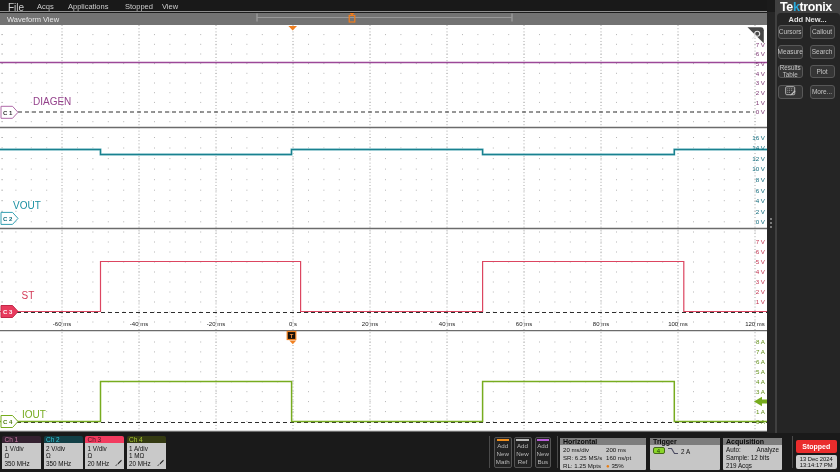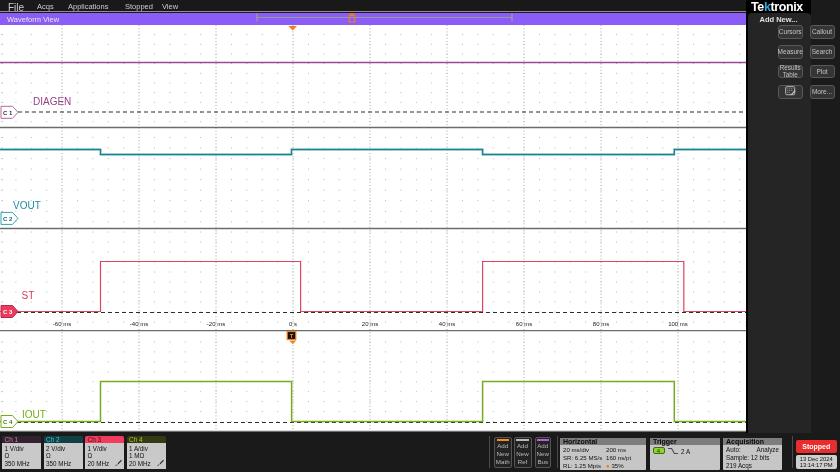--- a/index.html
+++ b/index.html
@@ -6,21 +6,21 @@
 </style></head><body>
 
 <div class="abs" style="left:0;top:0;width:767px;height:12px;background:#191919;border-bottom:1px solid #8f8f8f">
 <span class="abs" style="left:8px;top:2px;font-size:10px;color:#ccc">File</span>
 <span class="abs" style="left:37px;top:2px;font-size:7.5px;color:#ccc">Acqs</span>
 <span class="abs" style="left:68px;top:2px;font-size:7.5px;color:#ccc">Applications</span>
 <span class="abs" style="left:125px;top:2px;font-size:7.5px;color:#ccc">Stopped</span>
 <span class="abs" style="left:162px;top:2px;font-size:7.5px;color:#ccc">View</span>
 </div>
 
-<div class="abs" style="left:0;top:13px;width:767px;height:22px;background:#8b5cf6">
+<div class="abs" style="left:0;top:13px;width:767px;height:22px;background:#737373">
 <span class="abs" style="left:7px;top:1.5px;font-size:7.5px;color:#e8e8e8">Waveform View</span>
 <svg class="abs" style="left:250px;top:0" width="270" height="12" viewBox="0 0 270 12">
 <path d="M7,4.5 H262" stroke="#9a9a9a" stroke-width="1"></path>
 <path d="M7,0.5 V8.5 M262,0.5 V8.5" stroke="#9a9a9a" stroke-width="1.4"></path>
 <path d="M99,-0.5 h6 l-3,3 z" fill="#ef7d1e"></path>
 <rect x="99.2" y="2.5" width="5.6" height="6.5" fill="none" stroke="#ef7d1e" stroke-width="1.2"></rect>
 </svg>
 </div>
 
 <svg width="767" height="407" viewBox="0 0 767 407" style="position:absolute;left:0;top:25px;background:#fff" font-family="Liberation Sans, sans-serif">
@@ -110,21 +110,21 @@
     <circle cx="757.2" cy="8.8" r="2.5" stroke="#e8e8e8" stroke-width="1.1" fill="none"></circle>
     <path d="M755.5,10.6 L752.2,13.9" stroke="#e8e8e8" stroke-width="1.2" fill="none"></path>
   </svg>
 
 <div class="abs" style="left:767px;top:12px;width:8px;height:421px;background:#262626">
 <div class="abs" style="left:3px;top:206px;width:2px;height:2px;border-radius:1px;background:#999"></div>
 <div class="abs" style="left:3px;top:210px;width:2px;height:2px;border-radius:1px;background:#999"></div>
 <div class="abs" style="left:3px;top:214px;width:2px;height:2px;border-radius:1px;background:#999"></div>
 </div>
 
-<div class="abs" style="left:746px;top:0;width:65px;height:433px;background:#000000">
+<div class="abs" style="left:775px;top:0;width:65px;height:433px;background:#404040">
 <div class="abs" style="left:5px;top:0px;font-size:12.5px;font-weight:700;color:#fff;letter-spacing:-0.4px">Te<span style="color:#29a9dc">k</span>tronix</div>
 <div class="abs" style="left:2px;top:13px;width:63px;height:420px;background:#252525;border-radius:4px 4px 0 0"></div>
 <div class="abs" style="left:0;top:15px;width:65px;text-align:center;font-size:7.5px;font-weight:700;color:#e0e0e0">Add New...</div>
 </div>
 <div class="abs" style="left:777.5px;top:25.3px;width:25.5px;height:13.4px;background:#353535;border:1px solid #585858;border-radius:3px;color:#c4c4c4;font-size:6.5px;display:flex;align-items:center;justify-content:center;text-align:center">Cursors</div>
 <div class="abs" style="left:809.5px;top:25.3px;width:25px;height:13.4px;background:#353535;border:1px solid #585858;border-radius:3px;color:#c4c4c4;font-size:6.5px;display:flex;align-items:center;justify-content:center;text-align:center">Callout</div>
 <div class="abs" style="left:777.5px;top:45.2px;width:25.5px;height:13.4px;background:#353535;border:1px solid #585858;border-radius:3px;color:#c4c4c4;font-size:6.5px;display:flex;align-items:center;justify-content:center;text-align:center">Measure</div>
 <div class="abs" style="left:809.5px;top:45.2px;width:25px;height:13.4px;background:#353535;border:1px solid #585858;border-radius:3px;color:#c4c4c4;font-size:6.5px;display:flex;align-items:center;justify-content:center;text-align:center">Search</div>
 <div class="abs" style="left:777.5px;top:65.0px;width:25.5px;height:13.4px;background:#353535;border:1px solid #585858;border-radius:3px;color:#c4c4c4;font-size:6.5px;display:flex;align-items:center;justify-content:center;text-align:center">
     <span style="font-size:6.3px;line-height:6.5px">Results<br>Table</span>

